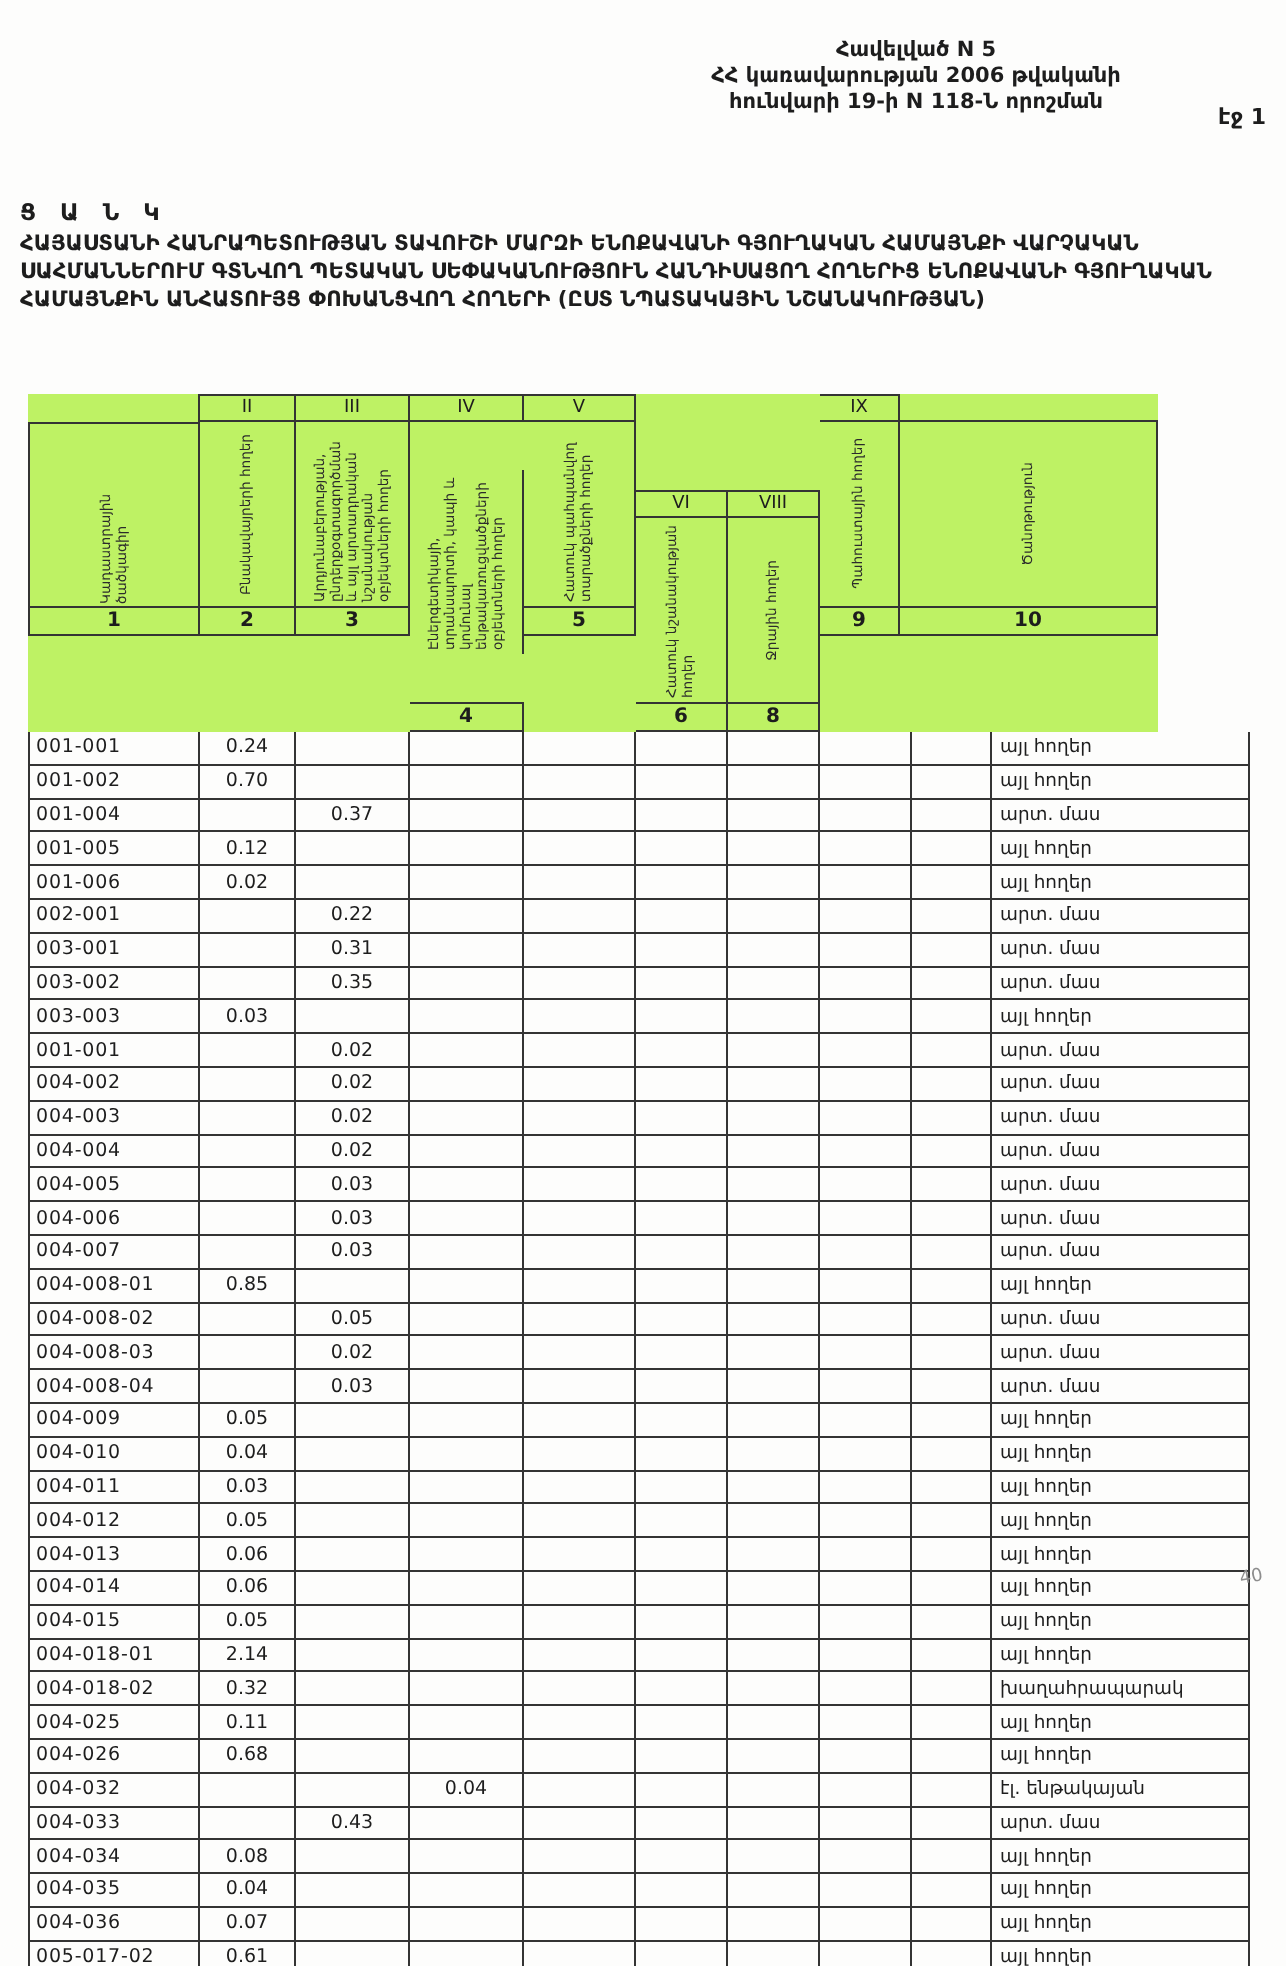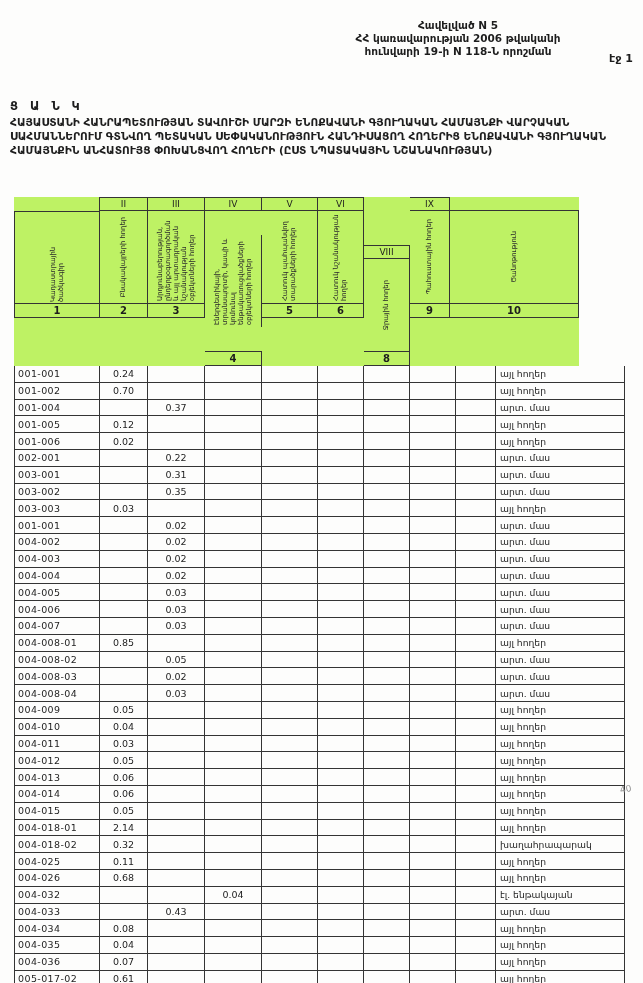--- a/index.html
+++ b/index.html
@@ -24,21 +24,21 @@
     font-size:9px; border-top:1px solid var(--bc); border-right:1px solid var(--bc);
     border-bottom:1px solid var(--bc); }
   .band2 { height:92px; display:flex; align-items:center; justify-content:center;
     border-right:1px solid var(--bc); overflow:hidden; }
   .band3 { height:15px; display:flex; align-items:center; justify-content:center;
     font-size:10px; font-weight:bold; border-top:1px solid var(--bc);
     border-right:1px solid var(--bc); border-bottom:1px solid var(--bc); }
   .vert { writing-mode:vertical-rl; transform:rotate(180deg); font-size:6.8px;
     line-height:1.18; max-height:88px; text-align:left; color:#2b2b2b; }
   .c1 { width:86px; } .c2 { width:48px; } .c3 { width:57px; } .c4 { width:57px;gap:24px; }
-  .c5 { width:56px; } .c6 { width:46px; } .c7 { width:46px; } .c8 { width:46px;justify-content:flex-end; }
+  .c5 { width:56px; } .c6 { width:46px;justify-content:flex-end; } .c7 { width:46px; } .c8 { width:46px;justify-content:flex-end; }
   .c9 { width:40px; } .c10 { width:129px; }
   .tcol.c1 .band1 { border-top:none; border-bottom:none; }
   .tcol.c1 .band2 { border-top:1px solid var(--bc); border-left:1px solid var(--bc); }
   .tcol.c1 .band3 { border-left:1px solid var(--bc); }
   .tcol.c10 .band1 { border-top:none; border-right:none; }
   .tcol.c10 .band2, .tcol.c10 .band3 { border-right:1px solid var(--bc); }
 
   .trow { display:flex; height:16.8px; }
   .cell { display:flex; align-items:center; border-right:1px solid var(--bc);
     border-bottom:1px solid var(--bc); overflow:hidden; white-space:nowrap; }

